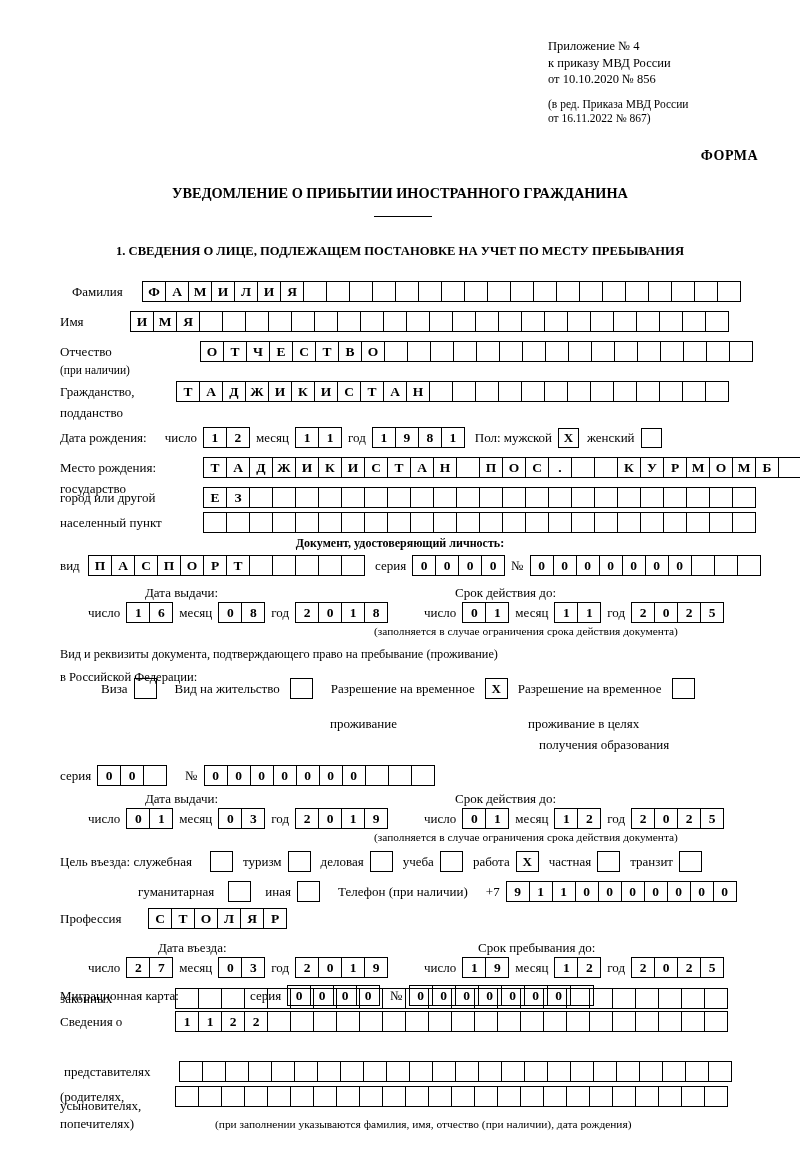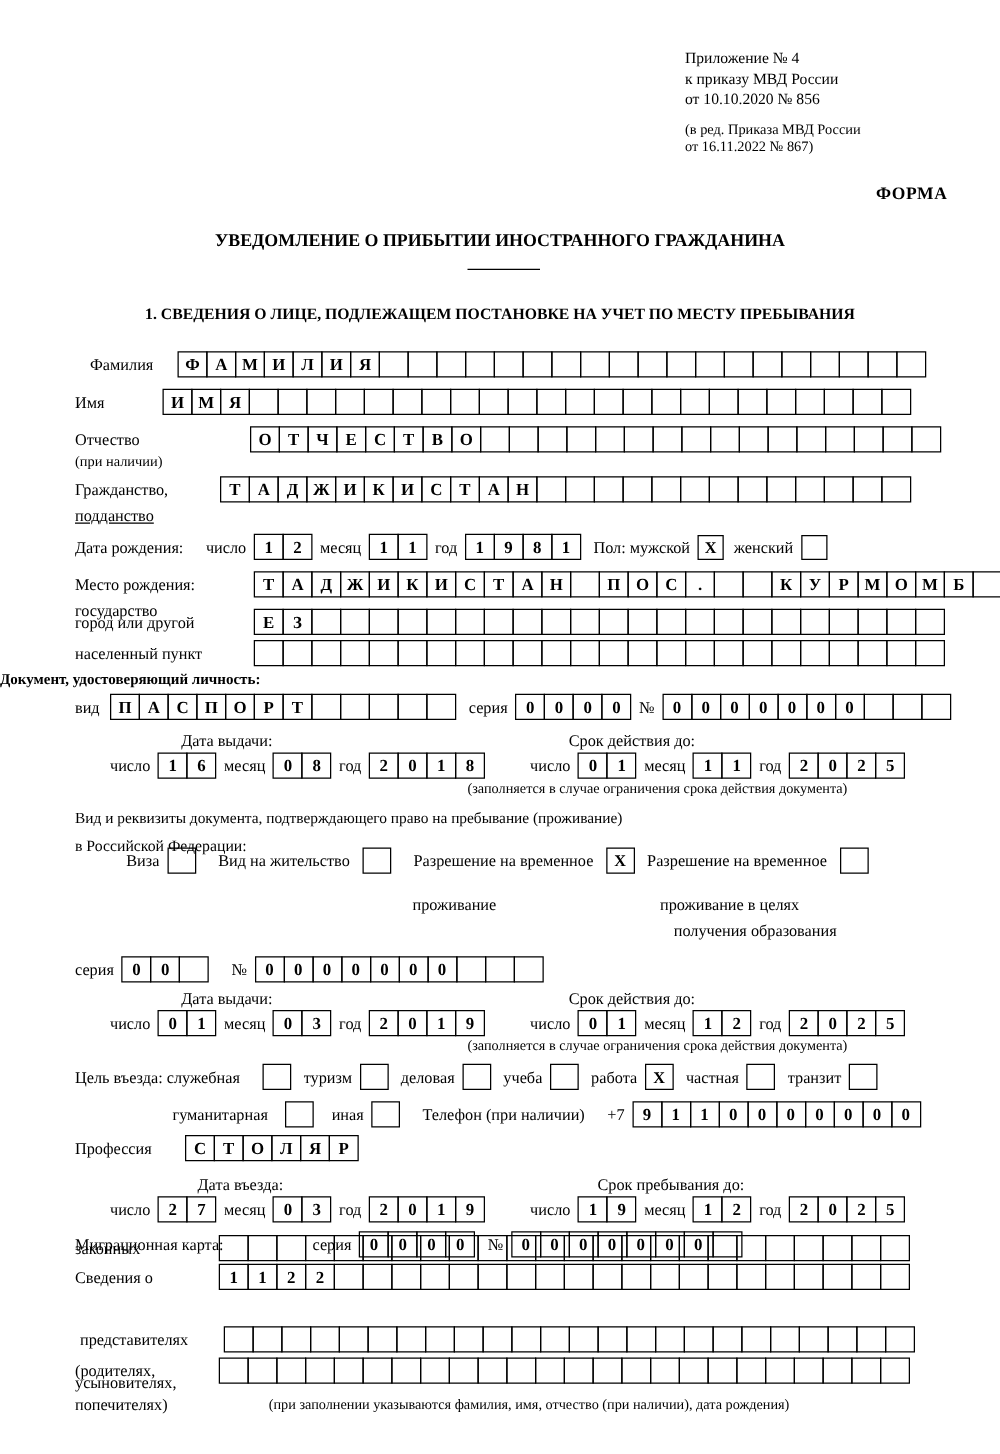--- a/index.html
+++ b/index.html
@@ -180,21 +180,21 @@
         <div class="c"></div>
         <div class="c"></div>
         <div class="c"></div>
         <div class="c"></div>
         <div class="c"></div>
         <div class="c"></div>
         <div class="c"></div>
         <div class="c"></div>
       </div>
   </div>
-  <div class="row" style="left:60px;top:405px;text-decoration:underline;">
+  <div class="row" style="left:60px;top:405px;">
     <div class="lbl">подданство</div>
   </div>
 
   <div class="row" style="left:60px;top:427px;">
     <div class="lbl">Дата рождения:</div>
     <div class="sp18"></div>
     <div class="lbl">число</div>
     <div class="sp6"></div>
     <div class="cells" id="cells-birth-day">
         <div class="c">1</div>
@@ -312,21 +312,21 @@
         <div class="c"></div>
         <div class="c"></div>
         <div class="c"></div>
         <div class="c"></div>
         <div class="c"></div>
         <div class="c"></div>
         <div class="c"></div>
       </div>
   </div>
 
-  <div class="row" style="left:0;top:536px;width:800px;justify-content:flex-start;">
+  <div class="row" style="left:0;top:536px;width:800px;justify-content:center;">
     <div class="lbl b" style="font-size:12px">Документ, удостоверяющий личность:</div>
   </div>
   <div class="row" style="left:60px;top:555px;">
     <div class="lbl" style="width:28px">вид</div>
     <div class="cells" id="cells-doc-kind">
         <div class="c">П</div>
         <div class="c">А</div>
         <div class="c">С</div>
         <div class="c">П</div>
         <div class="c">О</div>

